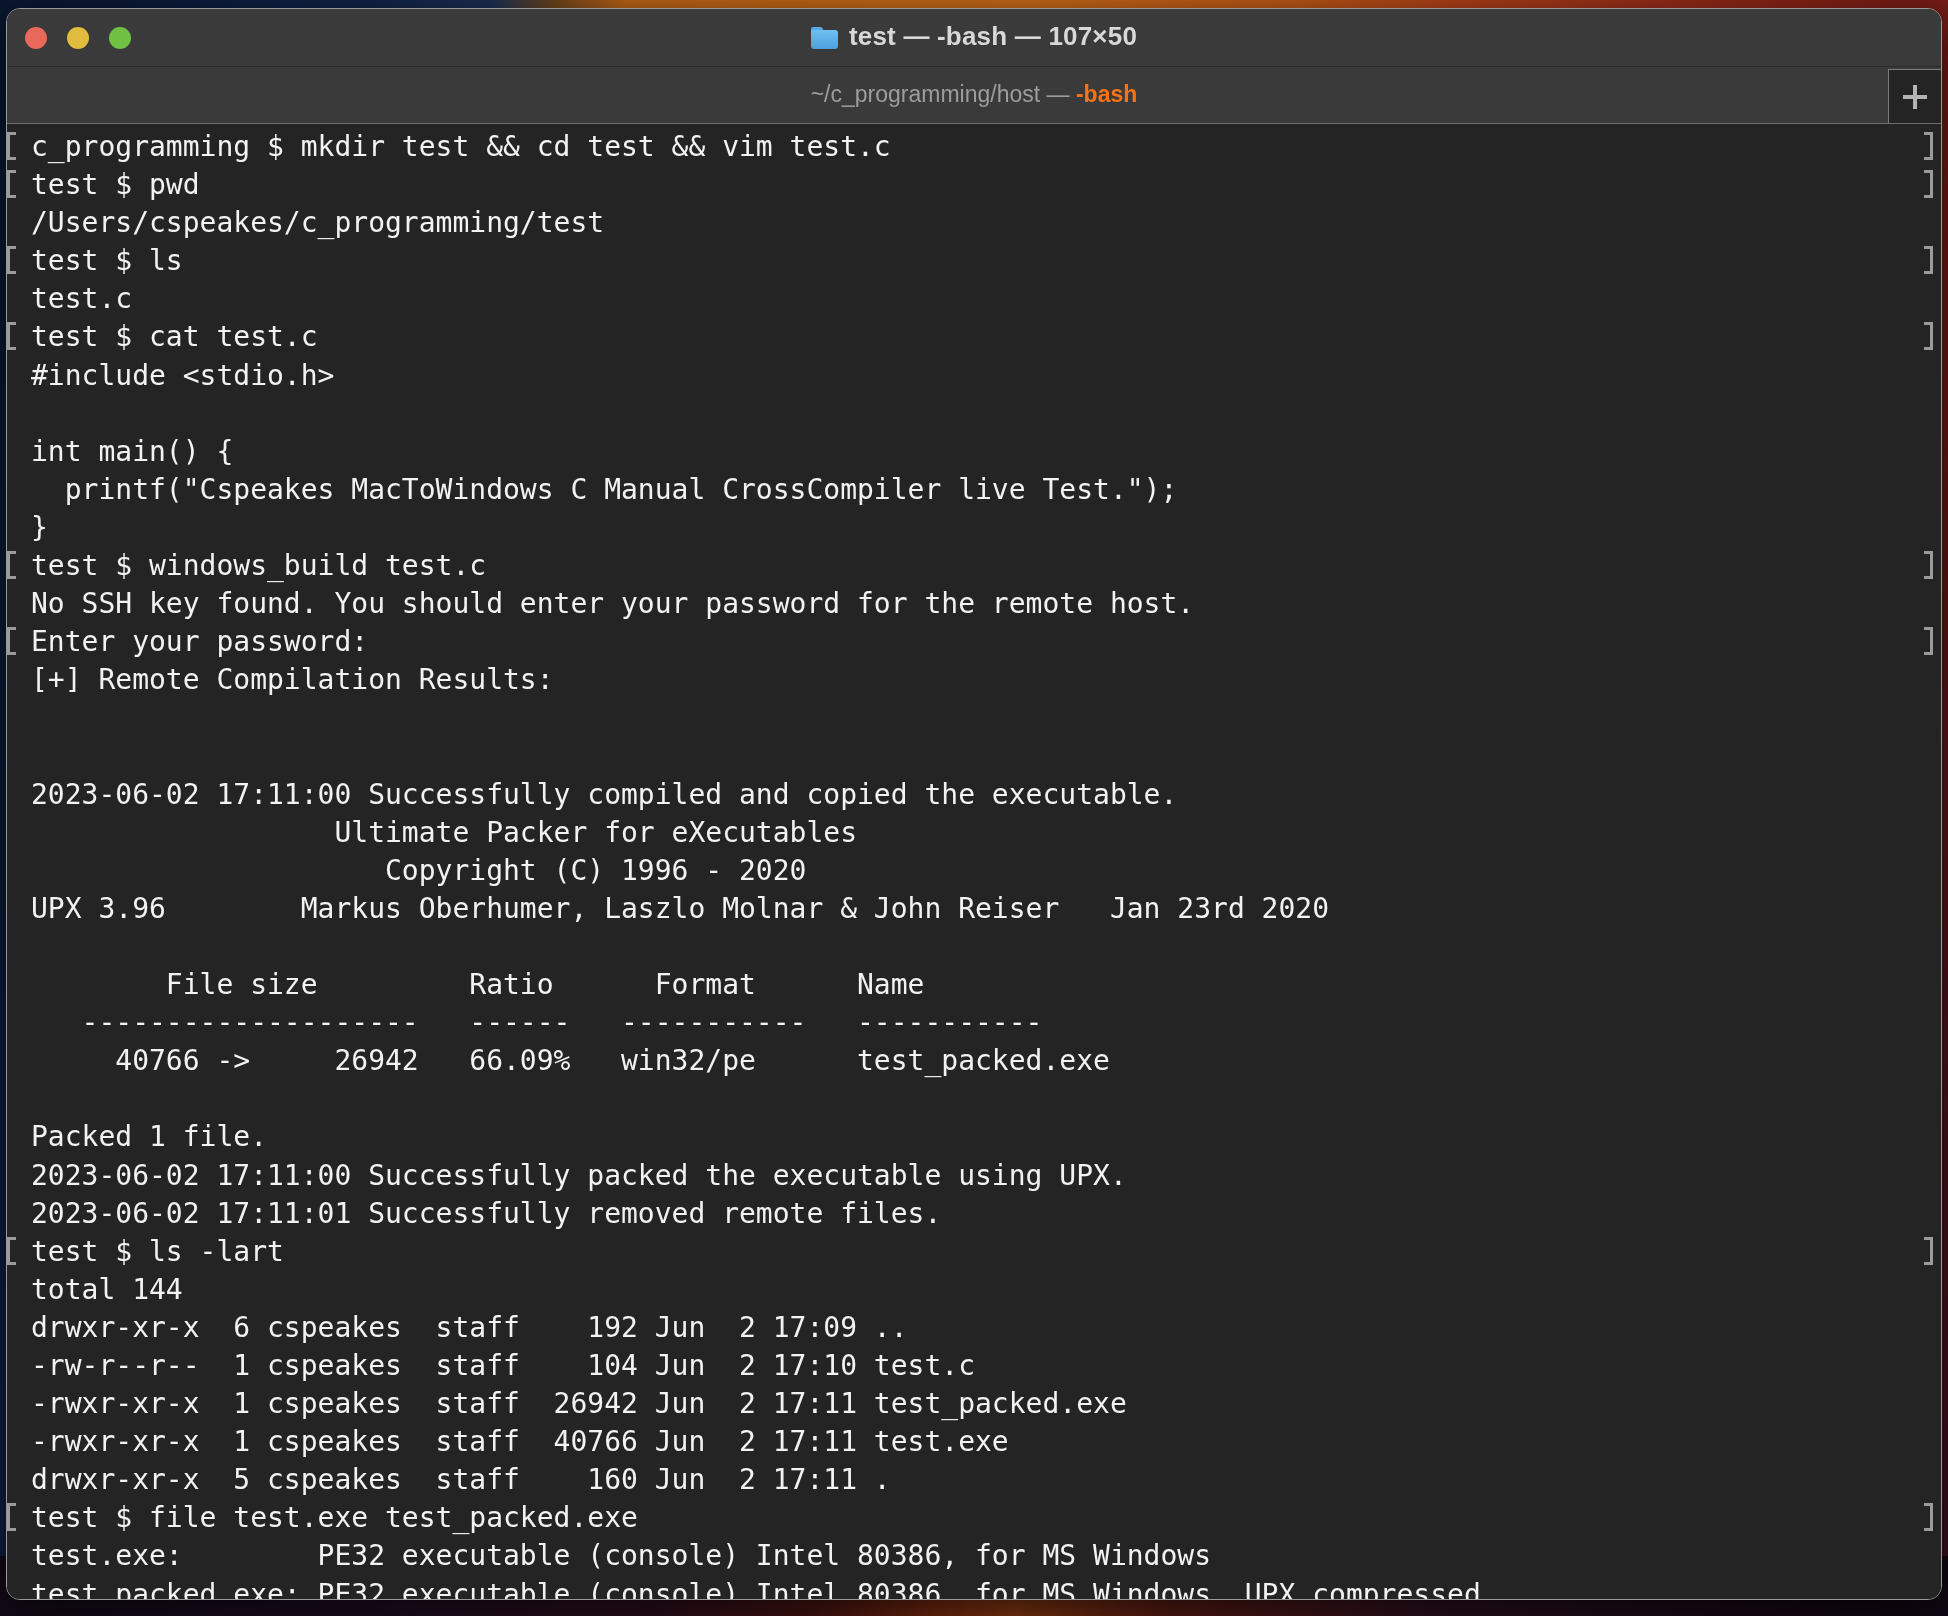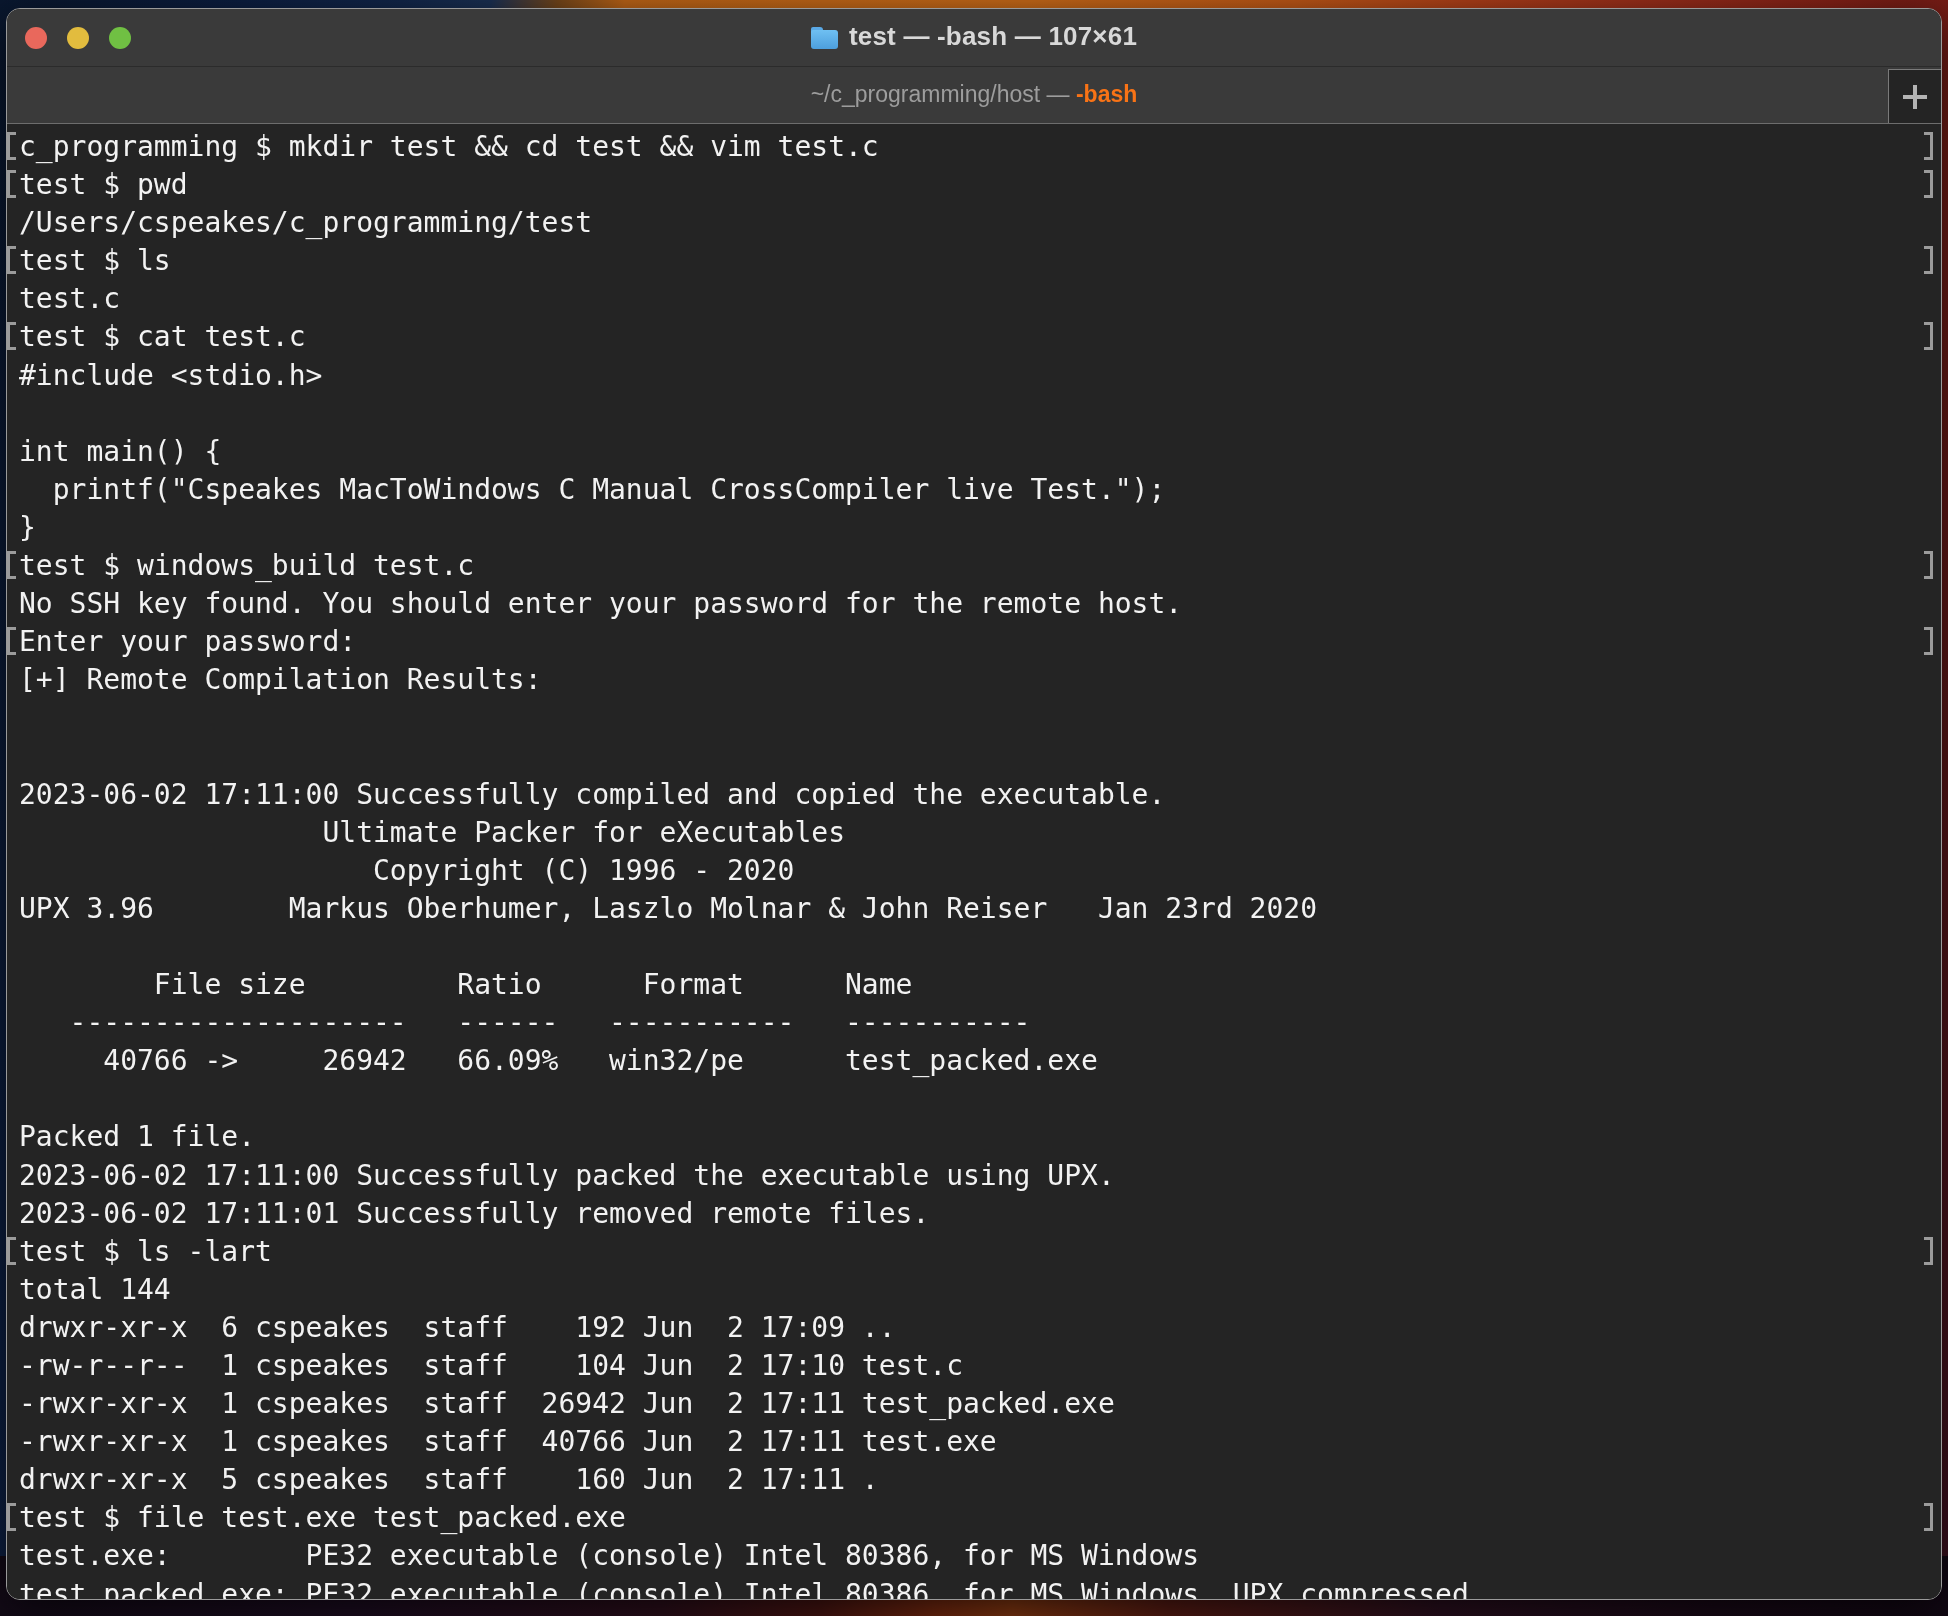--- a/index.html
+++ b/index.html
@@ -177,21 +177,21 @@
     right: 0;
     font-family: "DejaVu Sans Mono", monospace;
     font-size: 28px;
     line-height: 38.1px;
     color: #f2f2f2;
     white-space: pre;
   }
   .line {
     position: relative;
     height: 38.1px;
-    padding-left: 12px;
+    padding-left: 24px;
     box-sizing: border-box;
   }
   .line .txt { display: inline-block; }
   
   .line.mark::before {
     content: "";
     position: absolute;
     left: 0px;
     top: 4px;
     width: 9px;
@@ -226,21 +226,21 @@
 
   <div id="titlebar">
     <div class="traffic">
       <span class="light close"></span>
       <span class="light min"></span>
       <span class="light zoom"></span>
     </div>
     <div id="window-title">
       <span class="folder-icon">
         <span class="tab"></span><span class="body"></span>
-      </span><span>test — -bash — 107×61</span>
+      </span><span>test — -bash — 107×50</span>
     </div>
   </div>
 
   <div id="tabbar">
     <div id="tab-label"><span>~/c_programming/host — </span><span class="shell">-bash</span></div>
     <div id="new-tab-button">
       <span class="plus"></span>
     </div>
   </div>
 

